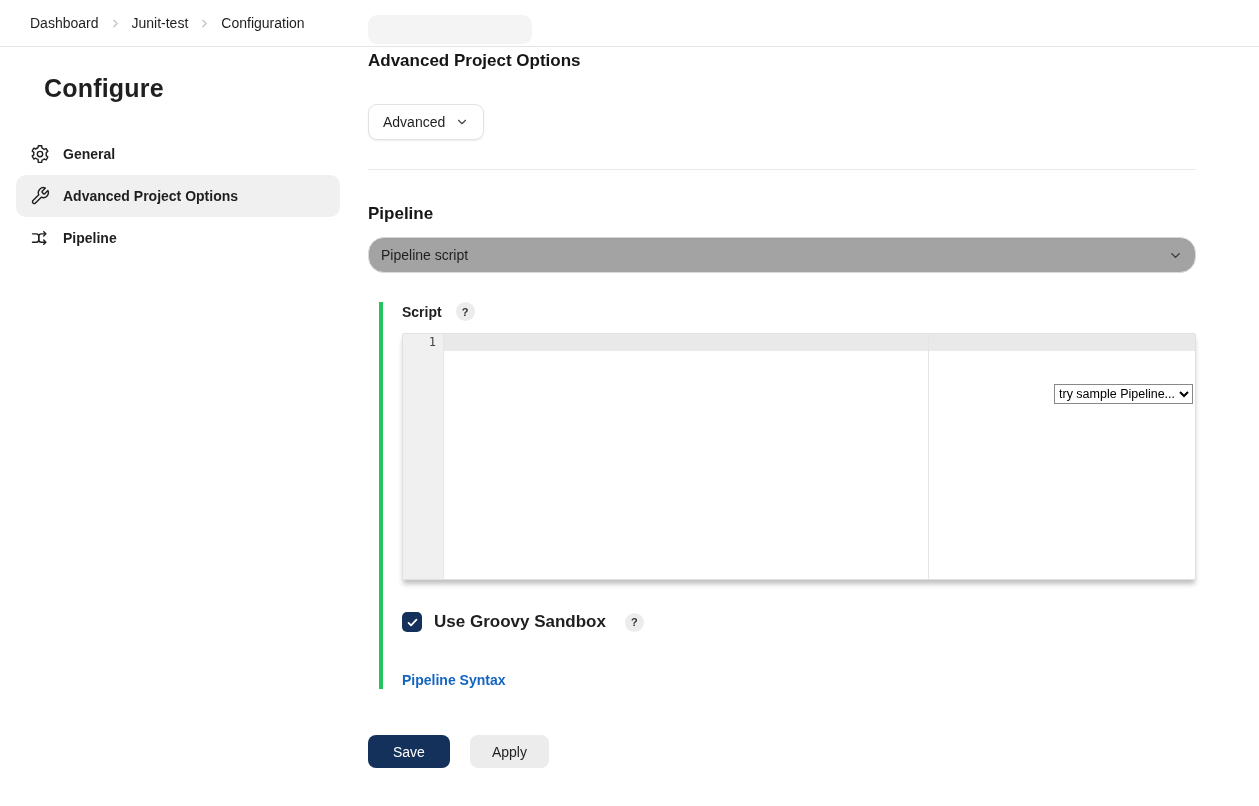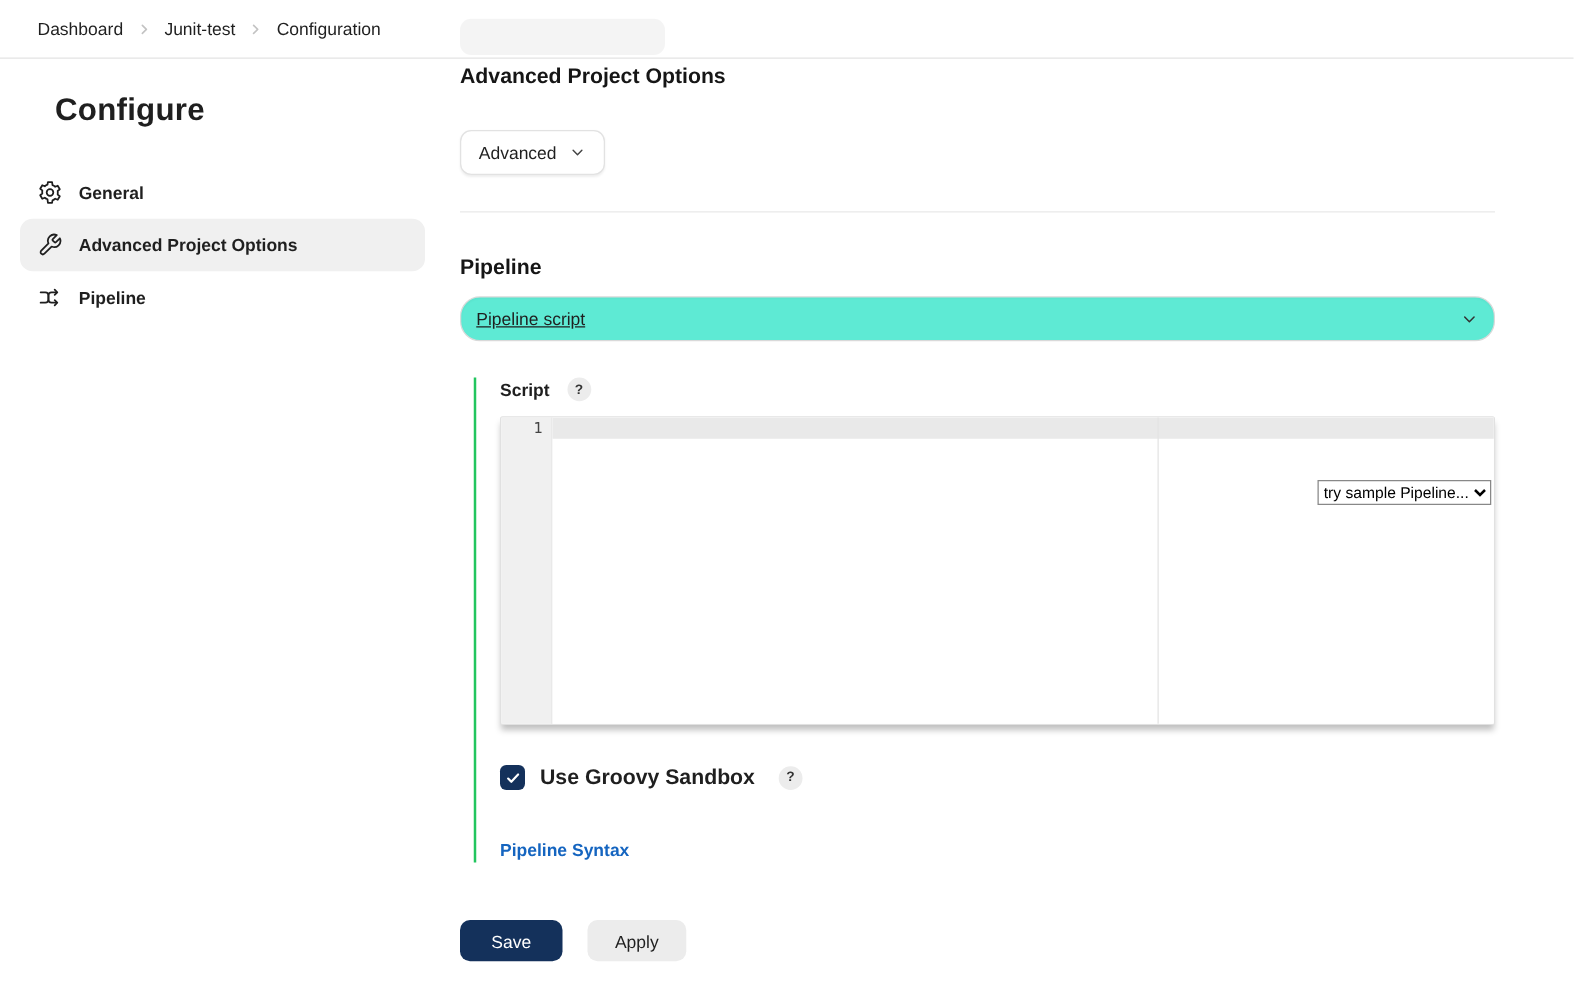--- a/index.html
+++ b/index.html
@@ -58,30 +58,29 @@
   }
   .btn svg.chev { width:14px; height:14px; stroke:#444; fill:none; stroke-width:2; stroke-linecap:round; stroke-linejoin:round; }
 
   hr.divider { border:none; border-top:1px solid #e9e9e9; margin:29px 0 0 0; }
 
   .sect-pipeline h2 { margin:34px 0 0 0; }
   .field-label { font-size:14px; font-weight:700; margin-top:36px; color:#1b1b1b; }
 
   .select-box {
     margin-top:13px; height:36px; border:1px solid #d9d9d9; border-radius:16px;
-    background:#5eead4; display:flex; align-items:center; justify-content:space-between;
+    background:#a3a3a3; display:flex; align-items:center; justify-content:space-between;
     padding:0 12px; font-size:14px; color:#1f1f1f;
     box-shadow:inset 0 1px 2px rgba(0,0,0,0.04);
-    text-decoration:underline;
   }
   .select-box svg { width:15px; height:15px; stroke:#333; fill:none; stroke-width:2; stroke-linecap:round; stroke-linejoin:round; }
 
   
   .indent {
-    margin:29px 0 0 11px; border-left:2px solid #22c55e; padding-left:19px;
+    margin:29px 0 0 11px; border-left:4px solid #22c55e; padding-left:19px;
   }
   .script-row { display:flex; align-items:center; gap:14px; }
   .script-row .lbl { font-size:14px; font-weight:700; }
   .help-btn {
     width:19px; height:19px; border-radius:50%; border:none;
     background:#ececec; color:#333; font-size:11px; font-weight:700;
     display:inline-flex; align-items:center; justify-content:center;
     font-family:inherit;
   }
 

